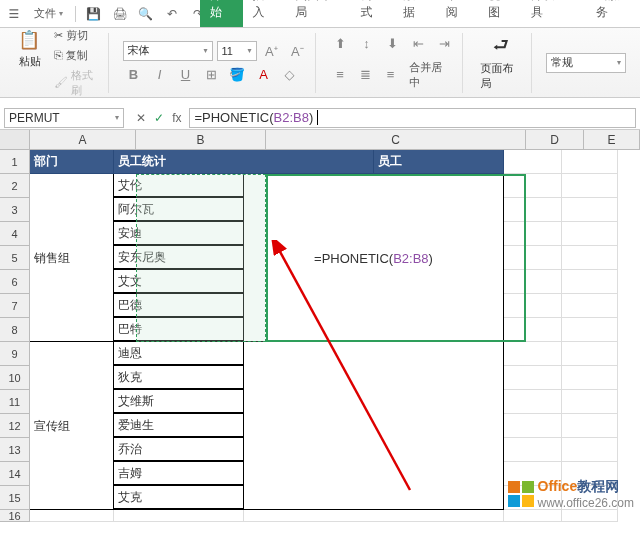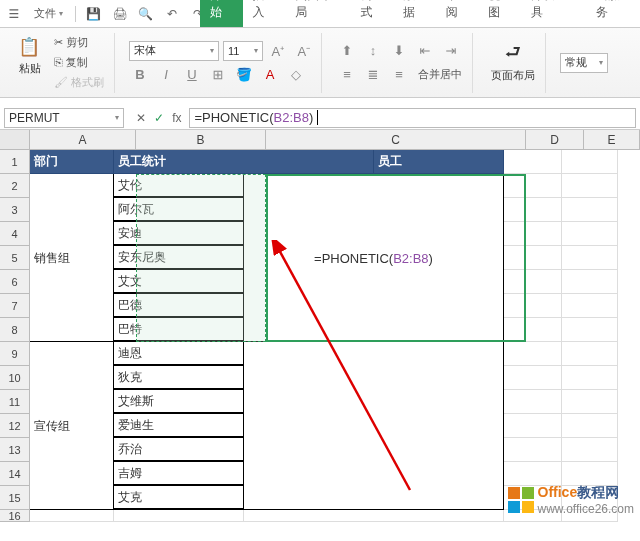--- a/index.html
+++ b/index.html
@@ -42,21 +42,21 @@
 .hdr{background:#3a5a8a;color:#fff;font-weight:bold;border-right:1px solid #2a4a7a;border-bottom:1px solid #2a4a7a}
 .merge-a{border-bottom:none}
 .merge-a.last{border-bottom:1px solid #000}
 .tbord{border-right:1px solid #000;border-bottom:2px solid #000000}
 .tbord-r{border-right:1px solid #000}
 .sel-area{position:absolute;border:1px dashed #2e9e5b;background:rgba(200,230,210,0.25);pointer-events:none}
 .active-cell{position:absolute;border:2px solid #2e9e5b;pointer-events:none}
 .formula-cell{font-family:SimSun,monospace;font-size:13px;justify-content:center}
 .formula-cell .ref{color:#8e4ea6}
 .arrow{position:absolute;pointer-events:none}
-.watermark{position:absolute;right:6px;bottom:14px;display:flex;align-items:center;gap:4px;font-size:14px;font-weight:bold}
+.watermark{position:absolute;right:6px;bottom:20px;display:flex;align-items:center;gap:4px;font-size:14px;font-weight:bold}
 .watermark .o{color:#e67817}
 .watermark .txt{color:#3a5a8a}
 .watermark .url{font-size:12px;color:#888;font-weight:normal;display:block}
 .cursor-blink{border-right:1px solid #000;animation:bl 1s infinite}
 @keyframes bl{50%{border-color:transparent}}
 </style>
 </head>
 <body>
 
 <div class="titlebar">
@@ -149,21 +149,21 @@
         </div>
     </div>
   </div>
   <div class="rgroup">
     <div class="big-btn">
       <div class="big-ic">⮐</div>
       <span style="font-size:11px">页面布局</span>
     </div>
   </div>
   <div class="rgroup">
-    <div class="font-sel" style="width:48px">
+    <div class="font-sel" style="width:80px">
         <span>常规</span>
         <span class="caret">▾</span>
       </div>
   </div>
 </div>
 
 <div class="namebox-row">
   <div class="namebox">
       <span>PERMUT</span>
       <span class="caret">▾</span>

